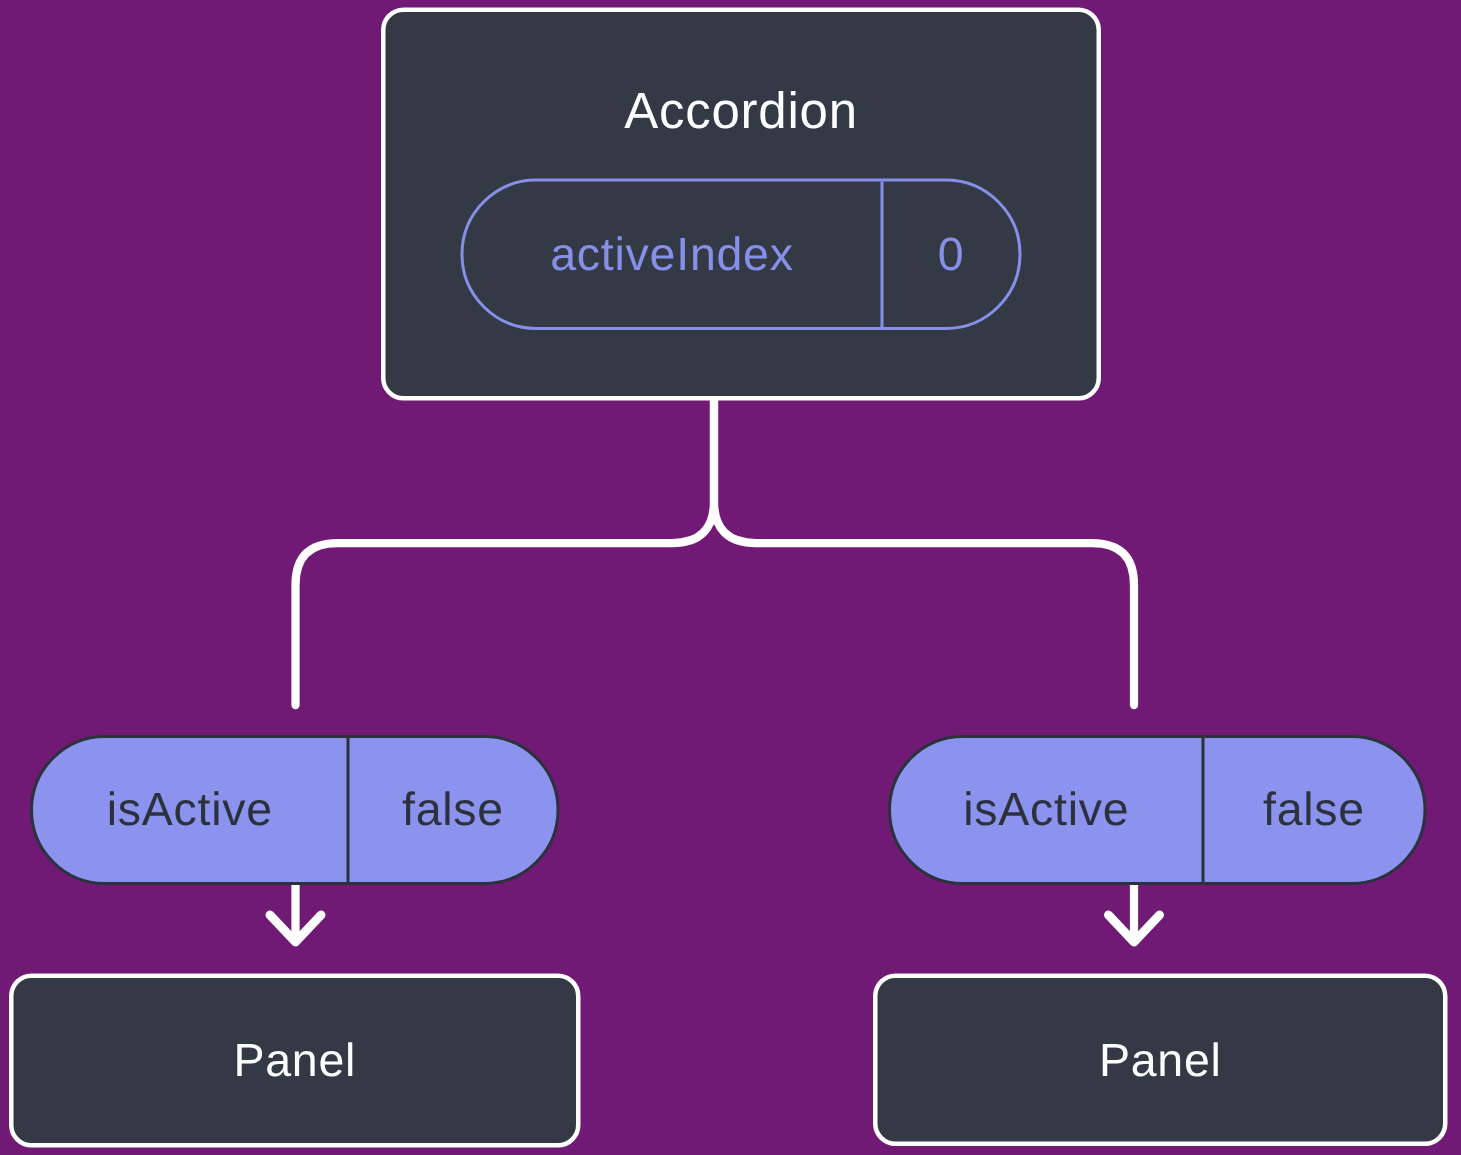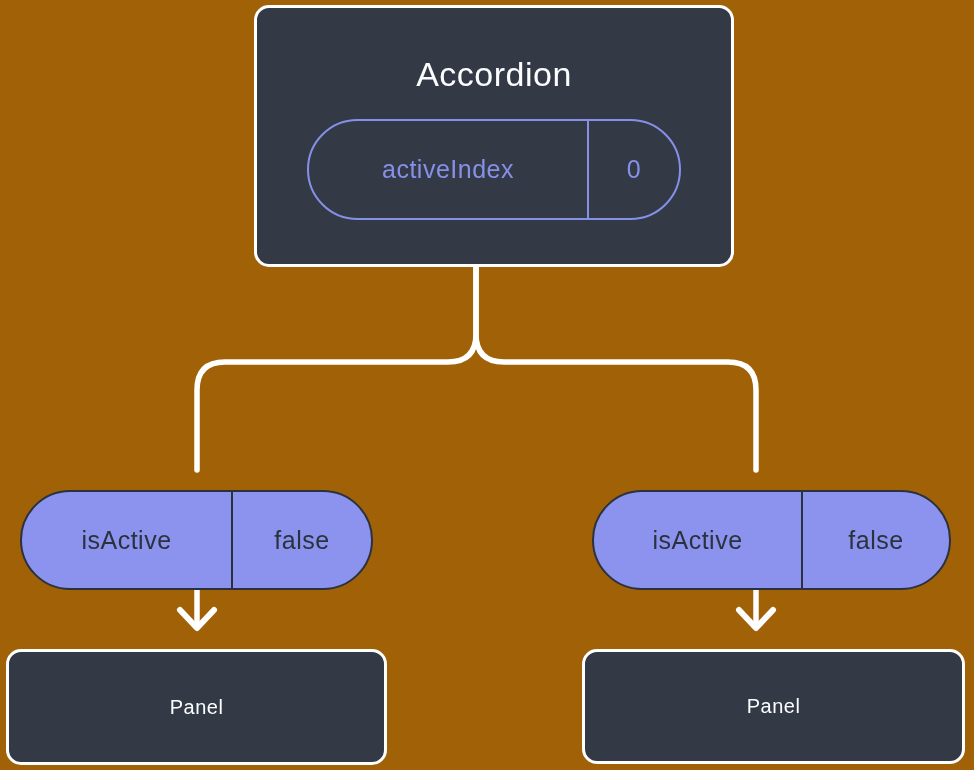--- a/index.html
+++ b/index.html
@@ -9,21 +9,21 @@
   body {
     width: 974px;
     height: 770px;
     overflow: hidden;
     font-family: "Liberation Sans", sans-serif;
   }
   .canvas {
     position: relative;
     width: 974px;
     height: 770px;
-    background: #a16207;
+    background: #701a75;
   }
   svg.connectors {
     position: absolute;
     left: 0;
     top: 0;
     z-index: 0;
     pointer-events: none;
   }
   .node {
     position: absolute;
@@ -95,32 +95,32 @@
     height: 100px;
   }
   .pill-right .seg-key {
     width: 207px;
     border-right: 2.5px solid #2c323d;
   }
   .seg {
     display: flex;
     align-items: center;
     justify-content: center;
-    font-size: 25px;
+    font-size: 31px;
     letter-spacing: 0.5px;
   }
   .seg-val {
     flex: 1;
   }
   .node-panel {
     display: flex;
     align-items: center;
     justify-content: center;
     color: #fcfdfe;
-    font-size: 20px;
+    font-size: 31px;
     font-weight: 500;
     letter-spacing: 0.5px;
   }
   .panel-left {
     left: 6px;
     top: 649px;
     width: 381px;
     height: 116px;
   }
   .panel-right {

